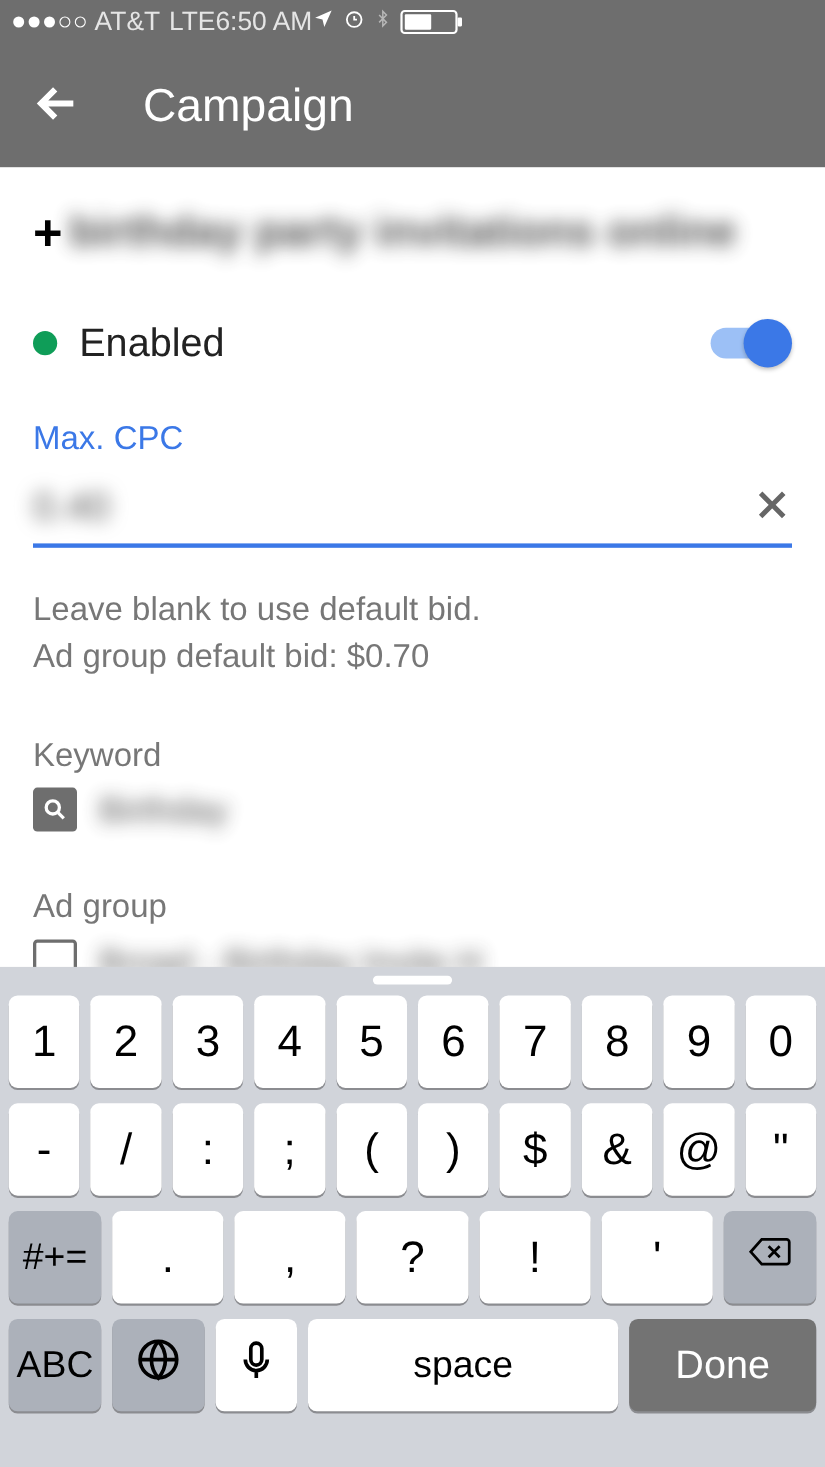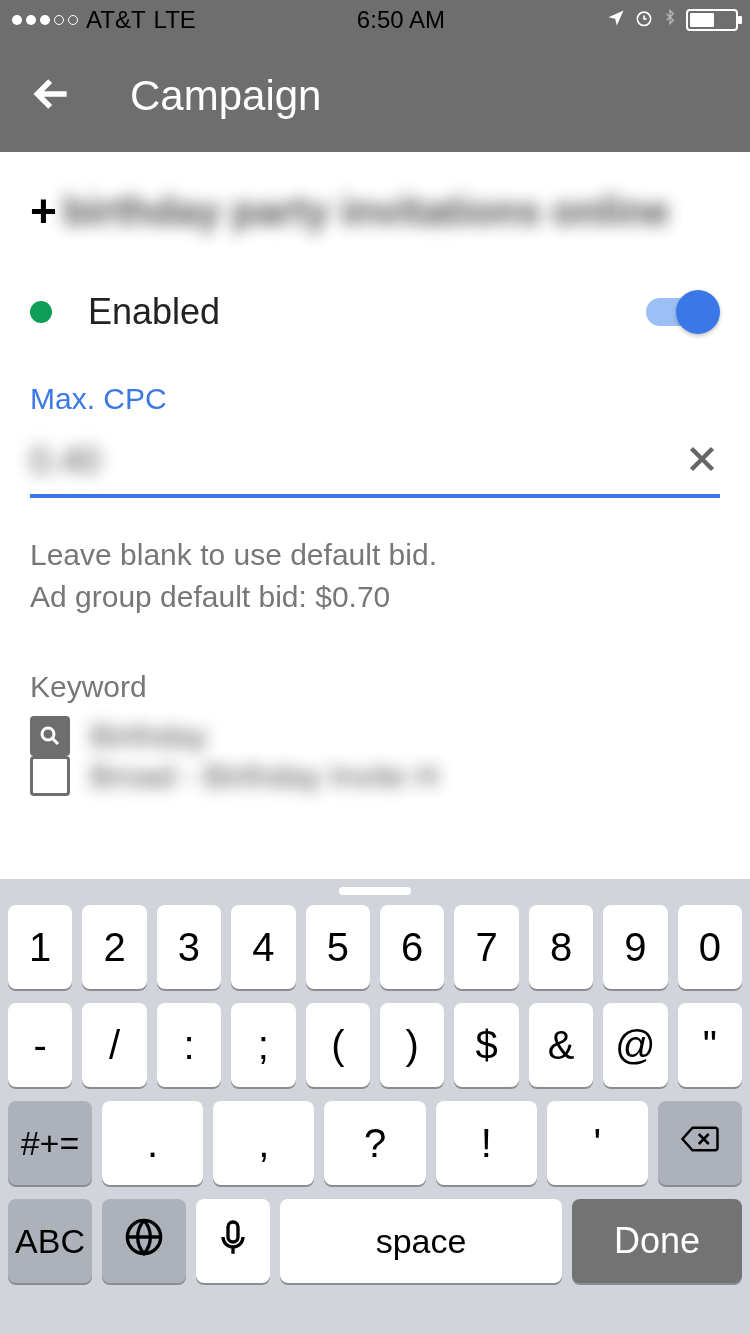--- a/index.html
+++ b/index.html
@@ -1,40 +1,40 @@
 <!DOCTYPE html>
 <html><head>
 <meta charset="utf-8">
 <style>
   * { box-sizing: border-box; margin: 0; padding: 0; font-family: -apple-system, "Helvetica Neue", Arial, sans-serif; }
   html, body { width: 750px; height: 1334px; background: #fff; overflow: hidden; }
 
   
-  .statusbar { height: 40px; background: #6e6e6e; color: #000000; display: flex; align-items: center; justify-content: space-between; padding: 0 12px; font-size: 24px; font-weight: 500; }
+  .statusbar { height: 40px; background: #6e6e6e; color: #e5e5e5; display: flex; align-items: center; padding: 0 12px; font-size: 24px; font-weight: 500; }
   .statusbar .left, .statusbar .right { display: flex; align-items: center; gap: 8px; }
   .dots { display: flex; gap: 4px; align-items: center; }
   .dot { width: 10px; height: 10px; border-radius: 50%; background: #fff; }
   .dot.hollow { background: transparent; border: 1.5px solid #fff; }
   .batt { width: 52px; height: 22px; border: 2px solid #fff; border-radius: 4px; position: relative; }
   .batt::after { content: ""; position: absolute; right: -6px; top: 5px; width: 4px; height: 8px; background: #fff; border-radius: 1px; }
   .batt .fill { position: absolute; left: 2px; top: 2px; bottom: 2px; width: 50%; background: #fff; border-radius: 1px; }
 
   
   .header { height: 112px; background: #6e6e6e; color: #fff; display: flex; align-items: center; padding: 0 30px; gap: 56px; }
   .header .title { font-size: 42px; font-weight: 400; }
   .back svg { width: 44px; height: 44px; stroke: #fff; stroke-width: 3; fill: none; }
 
   
   .content { padding: 32px 30px 0 30px; }
   .kw-row { display: flex; align-items: center; font-size: 40px; font-weight: 600; margin-bottom: 52px; }
   .plus { font-size: 46px; font-weight: 700; margin-right: 6px; }
   .blurtext { color: #333; filter: blur(8px); opacity: .85; }
 
   .enabled-row { display: flex; align-items: center; justify-content: space-between; margin-bottom: 48px; }
-  .enabled-left { display: flex; align-items: center; gap: 36px; }
+  .enabled-left { display: flex; align-items: center; gap: 20px; }
   .status-dot { width: 22px; height: 22px; border-radius: 50%; background: #0f9d58; }
   .enabled-label { font-size: 36px; color: #222; }
   .toggle { width: 74px; height: 44px; position: relative; }
   .toggle .track { position: absolute; left: 0; top: 8px; width: 62px; height: 28px; background: #9cc0f6; border-radius: 14px; }
   .toggle .knob { position: absolute; right: 0; top: 0; width: 44px; height: 44px; background: #3b78e7; border-radius: 50%; box-shadow: 0 2px 4px rgba(0,0,0,.25); }
 
   .field-label { color: #3b78e7; font-size: 30px; margin-bottom: 24px; }
   .field-row { display: flex; align-items: center; border-bottom: 4px solid #3b78e7; padding-bottom: 12px; }
   .field-value { flex: 1; font-size: 36px; color: #555; }
   .field-value.blurred { filter: blur(8px); }
@@ -147,20 +147,21 @@
   <div class="meta-row">
     <div class="meta-icon">
       <svg width="24" height="24" viewBox="0 0 24 24">
           <circle cx="10" cy="10" r="6" fill="none" stroke="#fff" stroke-width="3"></circle>
           <path d="M15 15 L20 20" stroke="#fff" stroke-width="3"></path>
         </svg>
     </div>
     <div class="meta-value blurred">Birthday</div>
   </div>
 
+  <div class="meta-label">Ad group</div>
   <div class="meta-row">
     <div class="meta-icon outline"></div>
     <div class="meta-value blurred">Broad - Birthday Invite H</div>
   </div>
 
 </div>
 
 <div class="keyboard">
   <div class="grabber"></div>
   <div class="krow" id="krow1">

